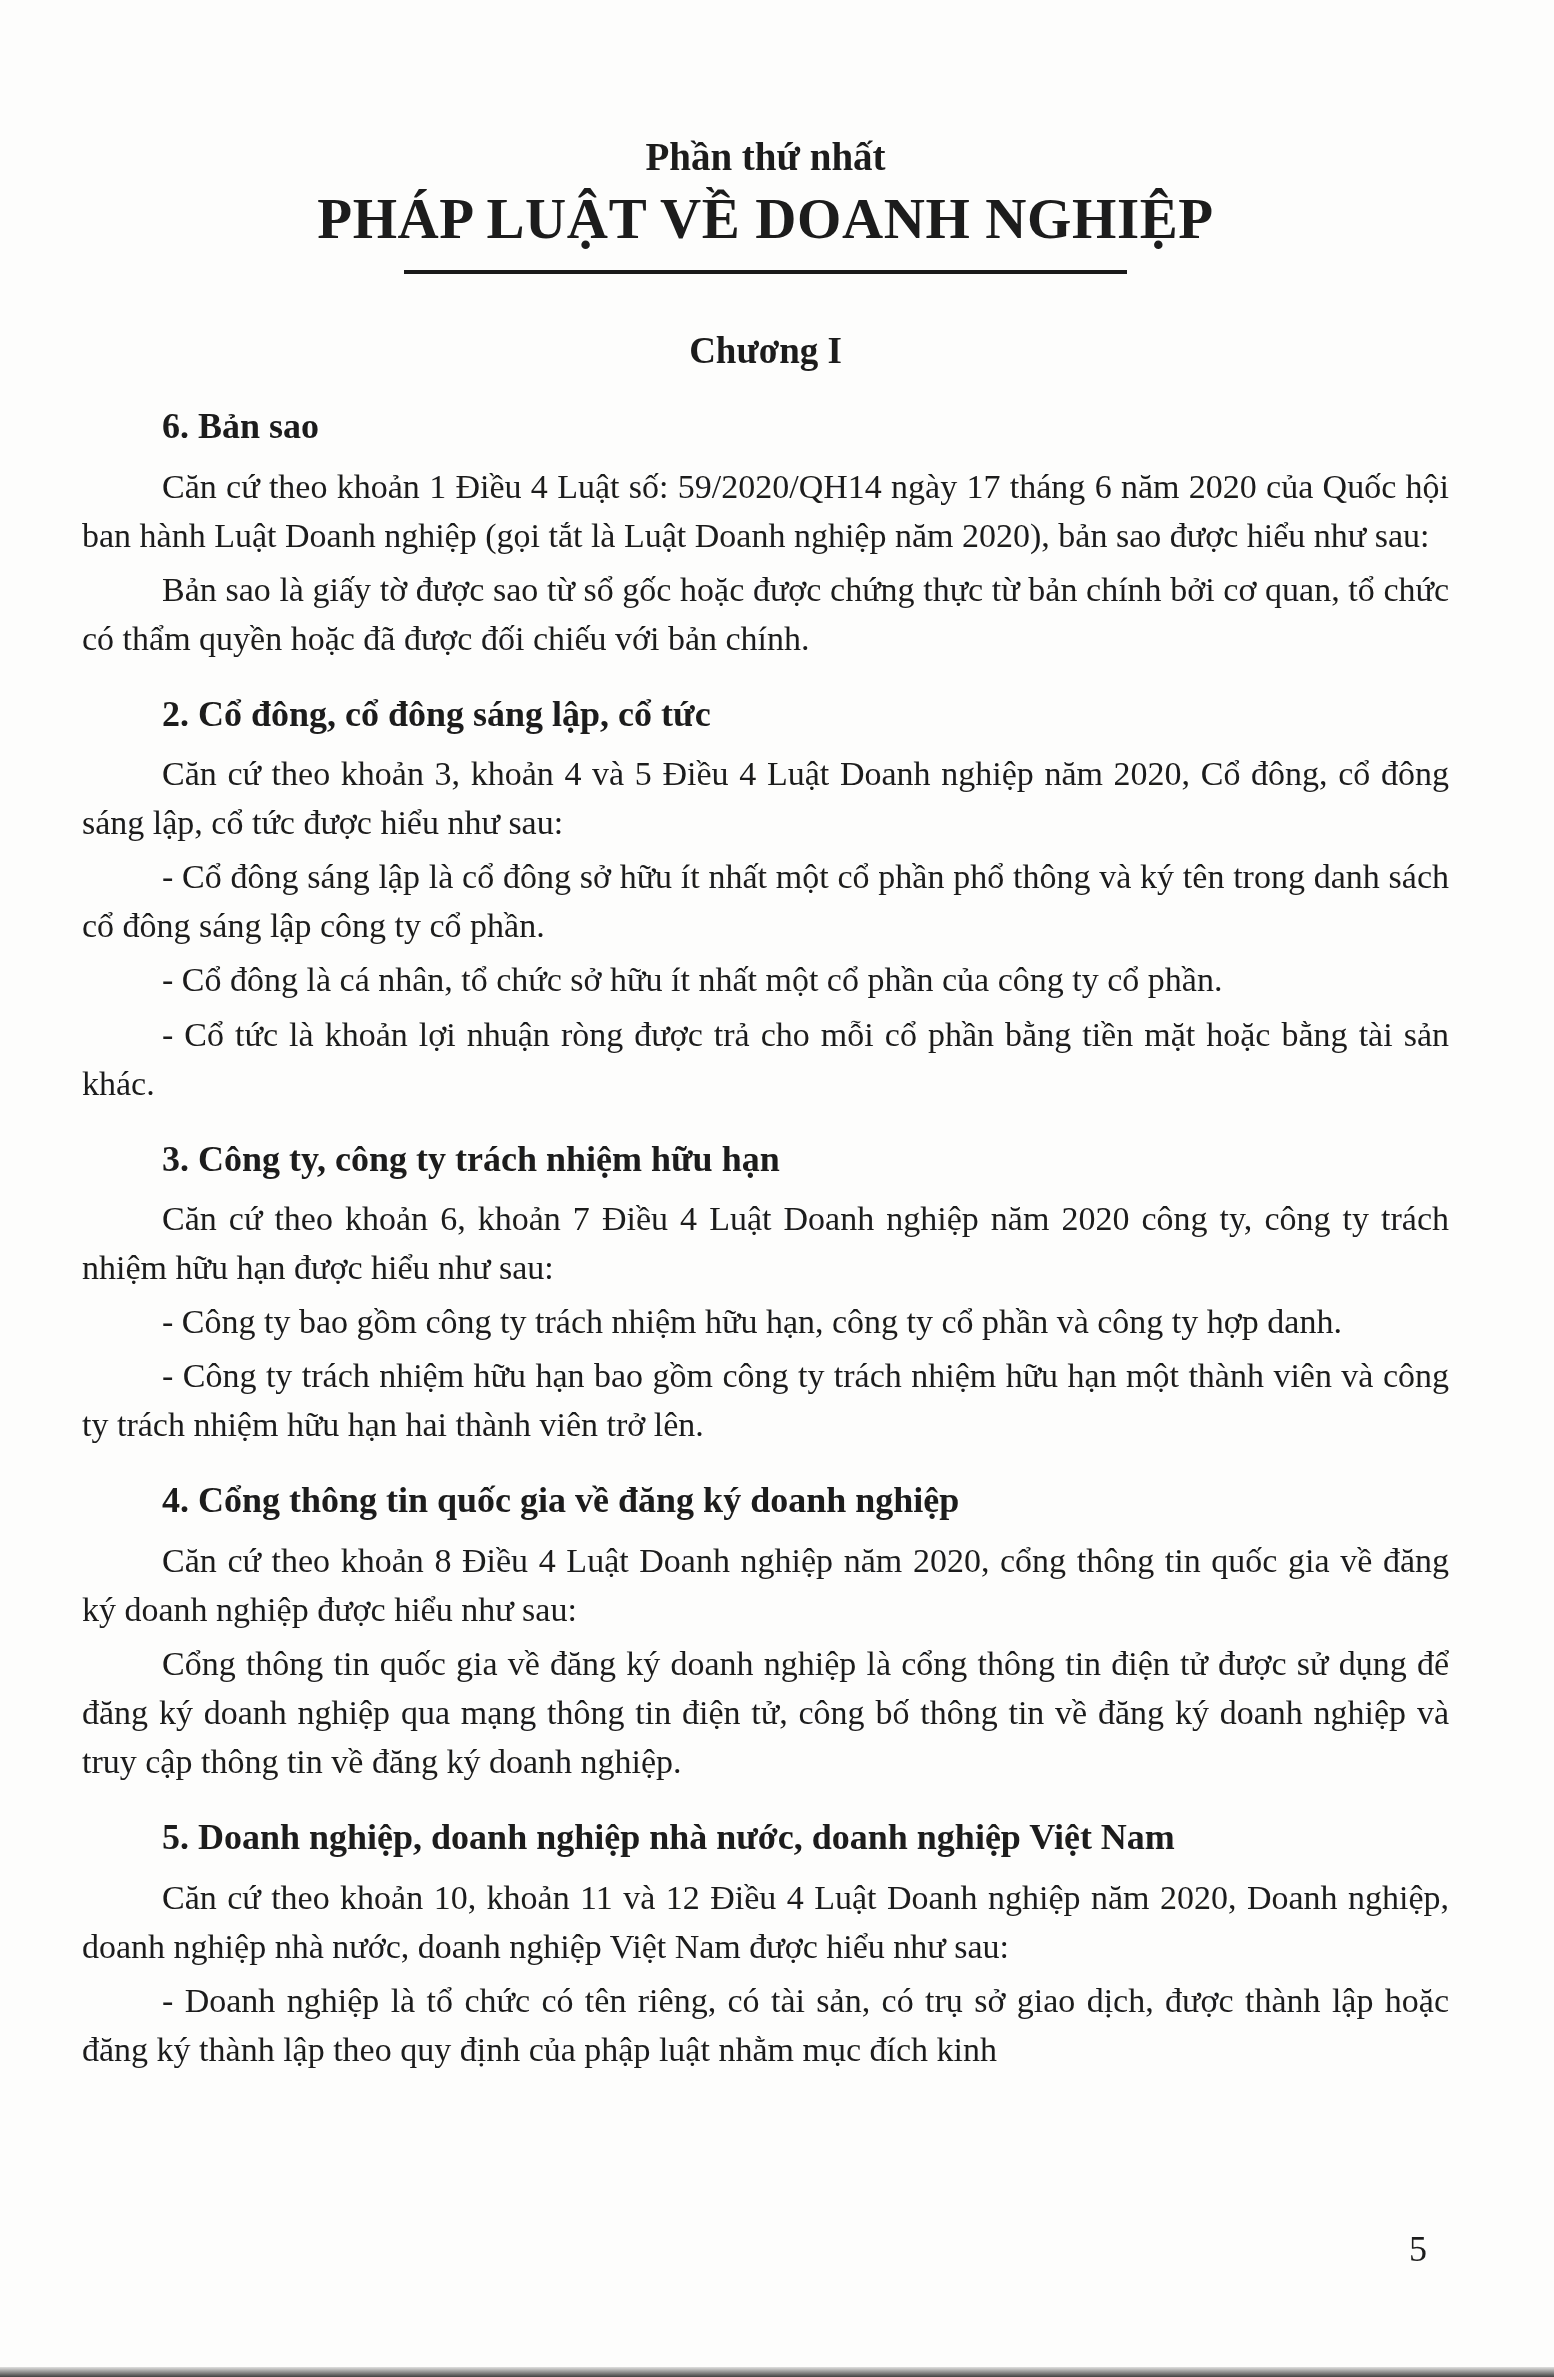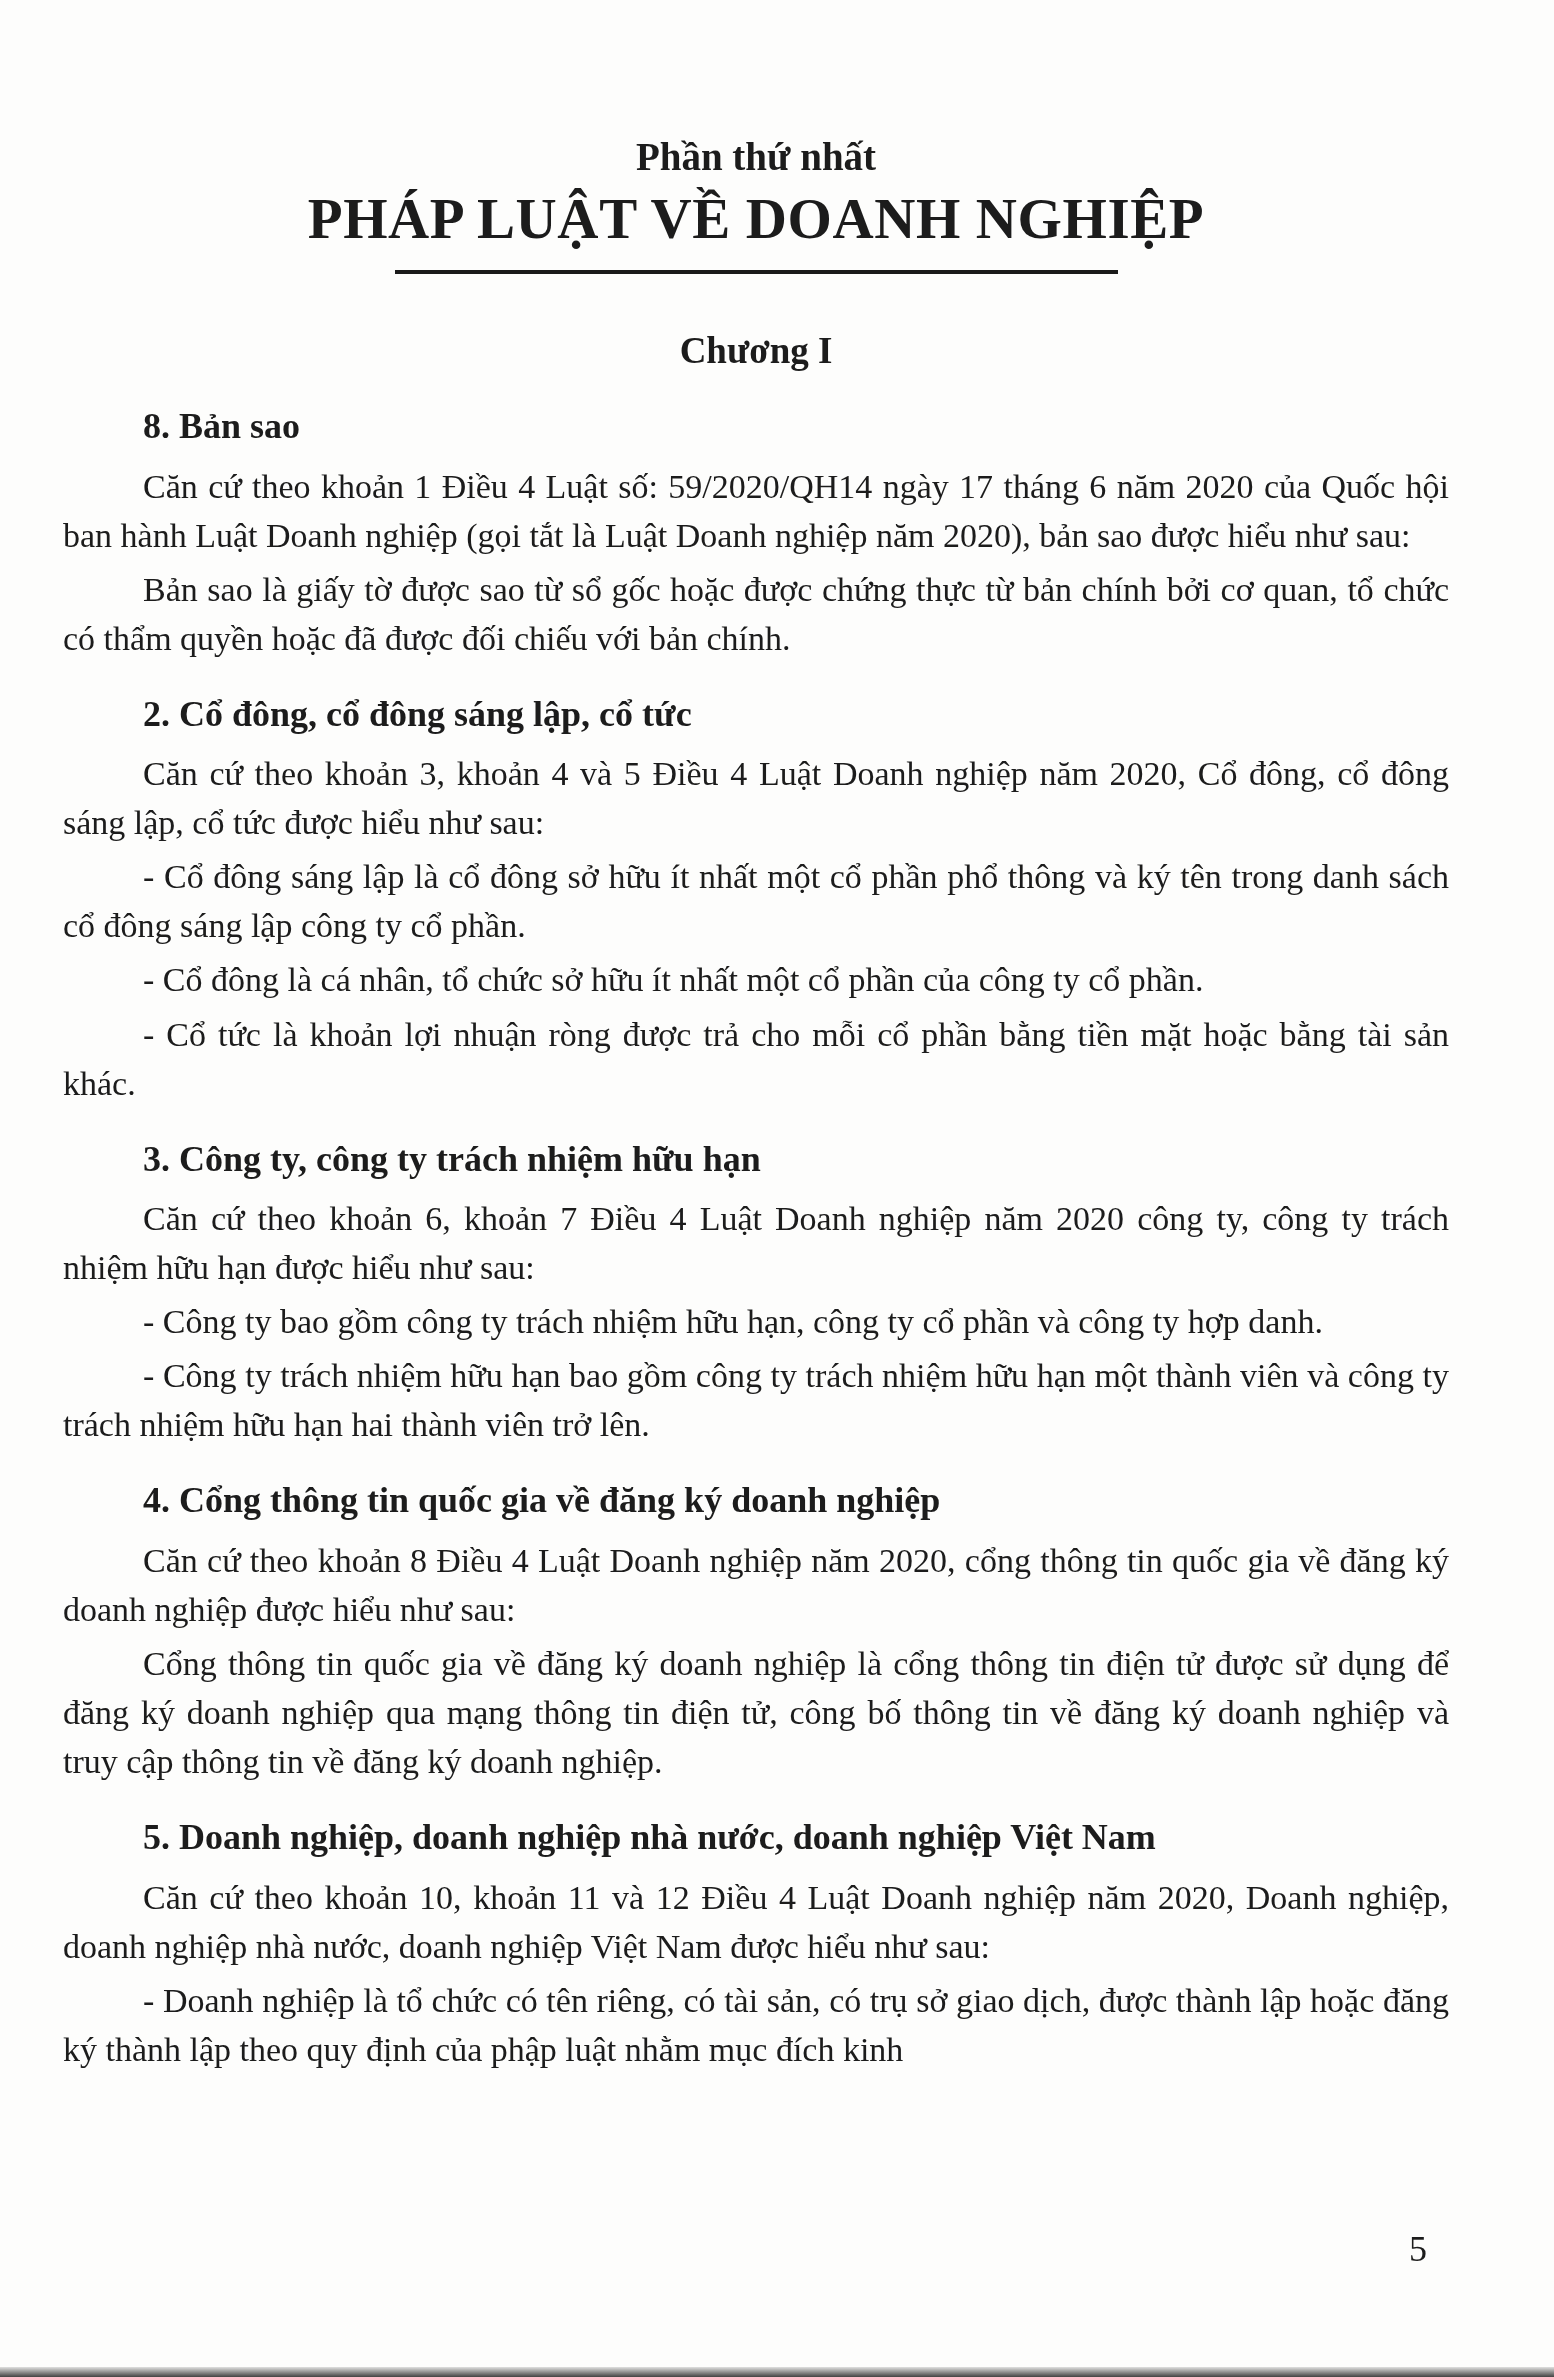--- a/index.html
+++ b/index.html
@@ -10,21 +10,21 @@
   .page {
     position: relative;
     width: 1554px;
     height: 2377px;
     background: #fdfdfc;
     font-family: "Liberation Serif", "DejaVu Serif", serif;
     color: #1c1c1c;
     overflow: hidden;
   }
   .content {
-    padding: 135px 105px 0 63px;
+    padding: 135px 105px 0 82px;
   }
   .center { text-align: center; }
   .part-title {
     font-size: 39px;
     font-weight: bold;
     margin: 0;
     line-height: 1.15;
   }
   .part-subtitle {
     font-size: 57px;
@@ -95,21 +95,21 @@
 
     <div class="center">
       <h1 class="part-title">Phần thứ nhất</h1>
       <h1 class="part-subtitle">PHÁP LUẬT VỀ DOANH NGHIỆP</h1>
       <div class="title-rule"></div>
 
       <h2 class="chapter-heading">Chương I</h2>
     </div>
 
     <div class="sections">
-        <h3 class="section-heading">8. Bản sao</h3>
+        <h3 class="section-heading">6. Bản sao</h3>
         <p class="body-par italic">Căn cứ theo khoản 1 Điều 4 Luật số: 59/2020/QH14 ngày 17 tháng 6 năm 2020 của Quốc hội ban hành Luật Doanh nghiệp (gọi tắt là Luật Doanh nghiệp năm 2020), bản sao được hiểu như sau:</p>
         <p class="body-par">Bản sao là giấy tờ được sao từ sổ gốc hoặc được chứng thực từ bản chính bởi cơ quan, tổ chức có thẩm quyền hoặc đã được đối chiếu với bản chính.</p>
         <h3 class="section-heading">2. Cổ đông, cổ đông sáng lập, cổ tức</h3>
         <p class="body-par italic">Căn cứ theo khoản 3, khoản 4 và 5 Điều 4 Luật Doanh nghiệp năm 2020, Cổ đông, cổ đông sáng lập, cổ tức được hiểu như sau:</p>
         <p class="body-par">- Cổ đông sáng lập là cổ đông sở hữu ít nhất một cổ phần phổ thông và ký tên trong danh sách cổ đông sáng lập công ty cổ phần.</p>
         <p class="body-par">- Cổ đông là cá nhân, tổ chức sở hữu ít nhất một cổ phần của công ty cổ phần.</p>
         <p class="body-par">- Cổ tức là khoản lợi nhuận ròng được trả cho mỗi cổ phần bằng tiền mặt hoặc bằng tài sản khác.</p>
         <h3 class="section-heading">3. Công ty, công ty trách nhiệm hữu hạn</h3>
         <p class="body-par italic">Căn cứ theo khoản 6, khoản 7 Điều 4 Luật Doanh nghiệp năm 2020 công ty, công ty trách nhiệm hữu hạn được hiểu như sau:</p>
         <p class="body-par">- Công ty bao gồm công ty trách nhiệm hữu hạn, công ty cổ phần và công ty hợp danh.</p>

